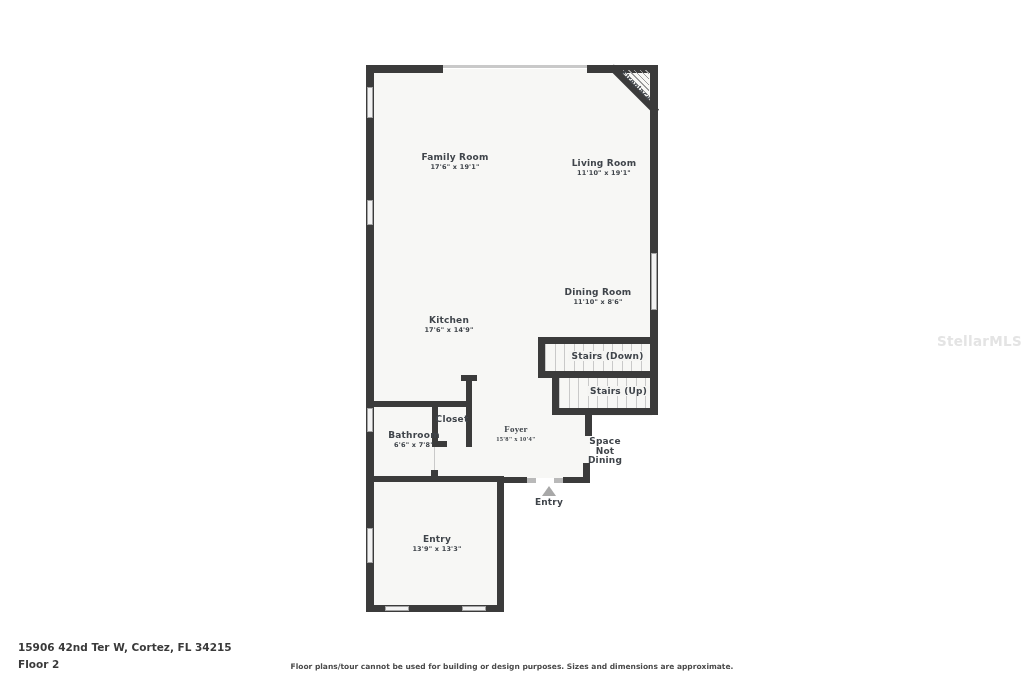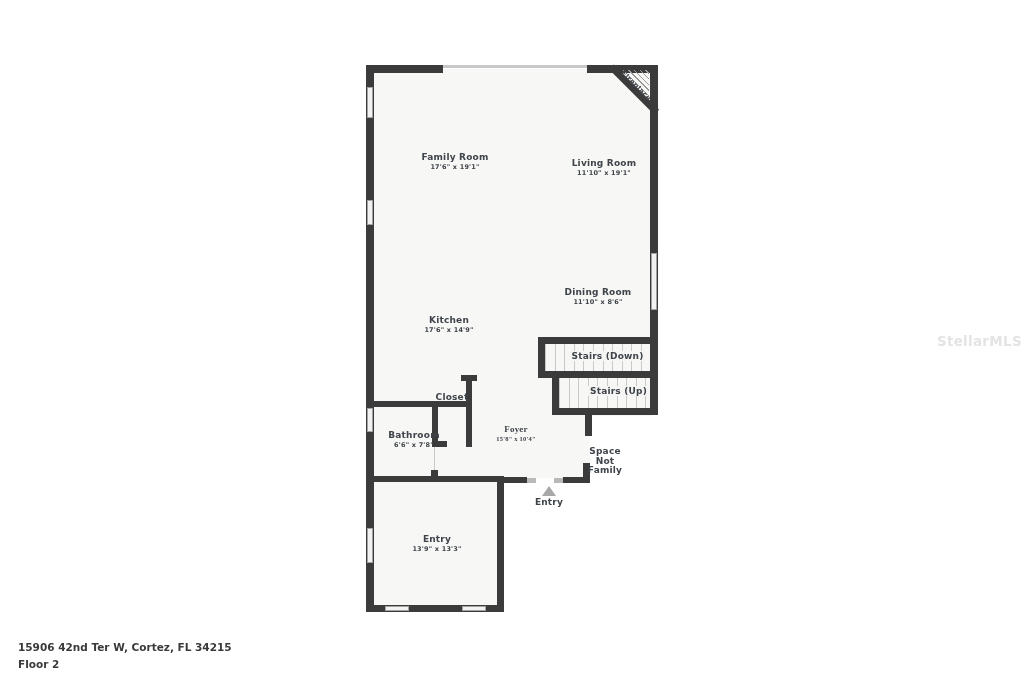--- a/index.html
+++ b/index.html
@@ -102,42 +102,43 @@
   <div class="label" style="left:449px;top:315px;">
     <div class="rname">Kitchen</div>
     <div class="rdims">17'6" x 14'9"</div>
   </div>
   <div class="label" style="left:593px;top:351px;">
     <div class="rname halo">Stairs (Down)</div>
   </div>
   <div class="label" style="left:604px;top:386px;">
     <div class="rname halo">Stairs (Up)</div>
   </div>
-  <div class="label" style="left:452px;top:392px;">
+  <div class="label" style="left:452px;top:414px;">
     <div class="rname">Closet</div>
   </div>
   <div class="label" style="left:401px;top:430px;margin-left:13px;">
     <div class="rname">Bathroom</div>
     <div class="rdims">6'6" x 7'8"</div>
   </div>
   <div class="label" style="left:516px;top:424px;font-family:Liberation Serif, serif;">
     <div class="rname">Foyer</div>
     <div class="rdims">15'8" x 10'4"</div>
   </div>
-  <div class="label sns" style="left:605px;top:437px;margin-top:10px;">
+  <div class="label sns" style="left:605px;top:437px;">
     <div class="rname">Space</div>
     <div class="rname">Not</div>
-    <div class="rname">Family</div>
+    <div class="rname">Dining</div>
   </div>
   <div class="label" style="left:549px;top:497px;">
     <div class="rname">Entry</div>
   </div>
   <div class="label" style="left:437px;top:534px;">
     <div class="rname">Entry</div>
     <div class="rdims">13'9" x 13'3"</div>
   </div>
   <div id="fireplace-label">Fireplace</div>
 
   <div id="watermark">StellarMLS</div>
   <div id="address">15906 42nd Ter W, Cortez, FL 34215</div>
   <div id="floor-label">Floor 2</div>
+  <div id="disclaimer">Floor plans/tour cannot be used for building or design purposes. Sizes and dimensions are approximate.</div>
 
 </div>
 
 </body></html>

